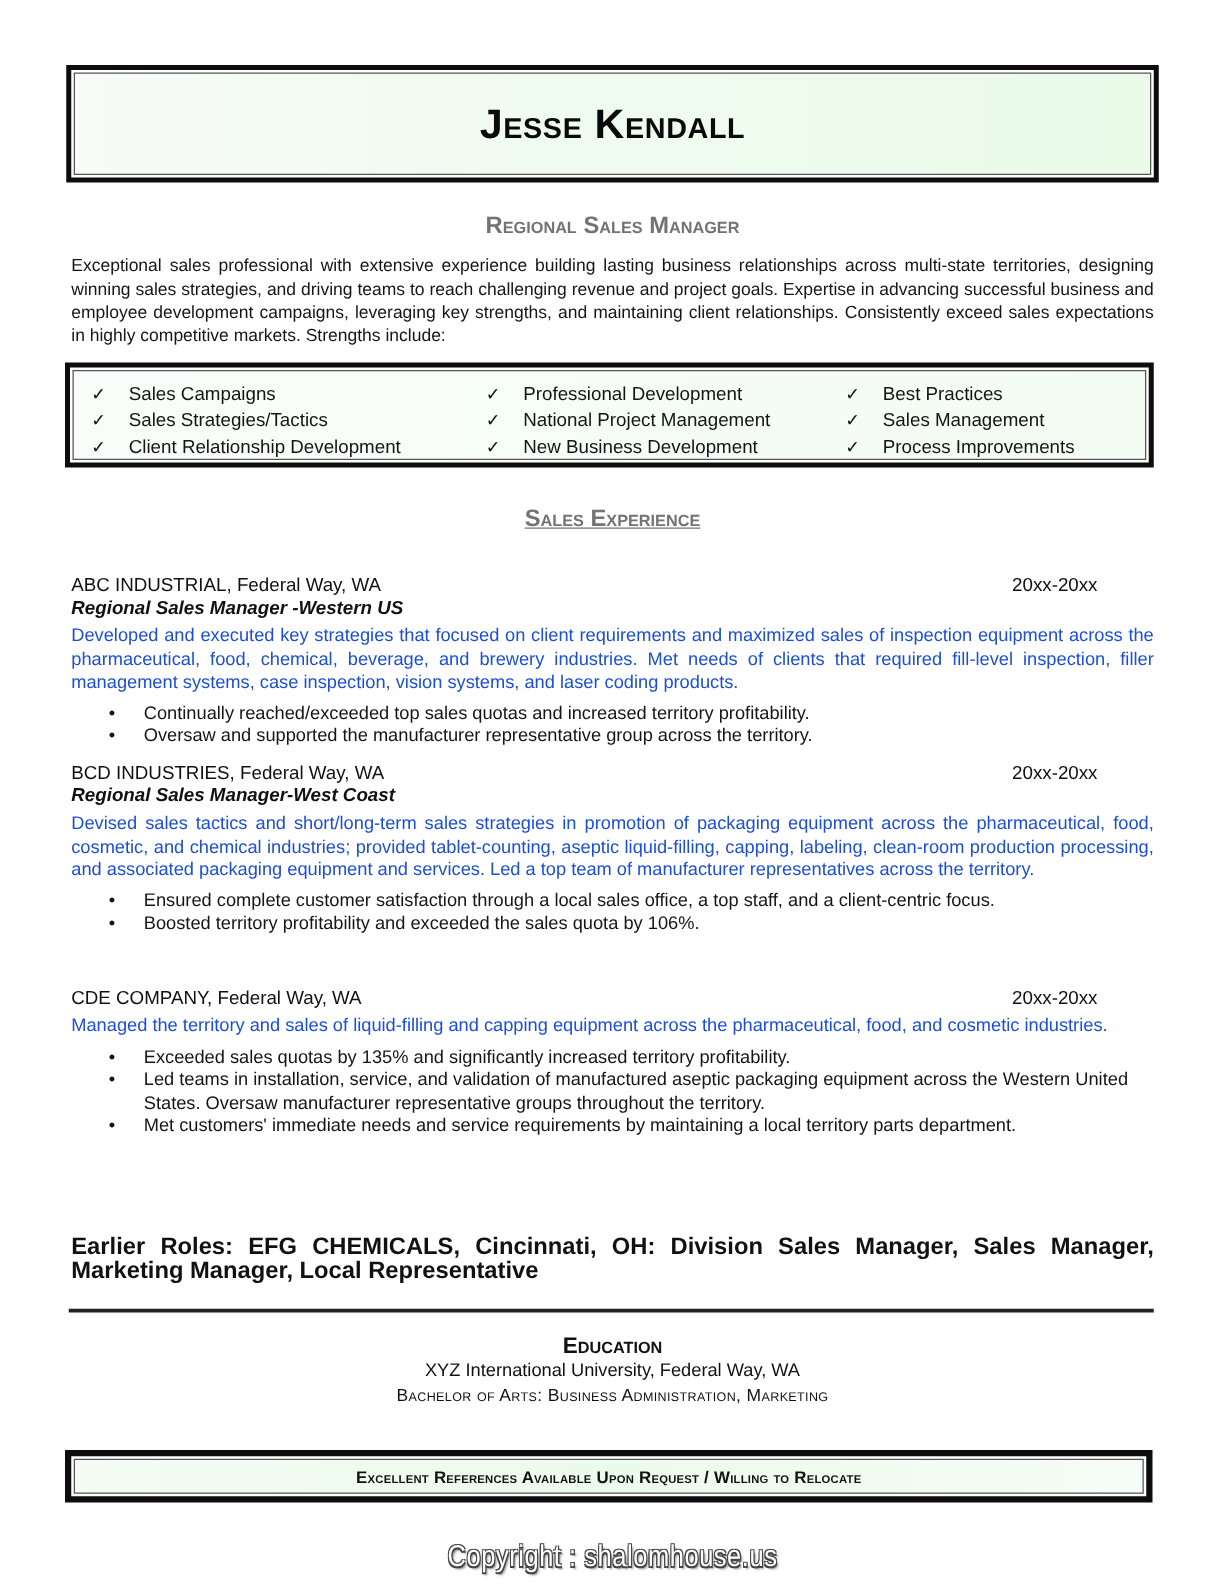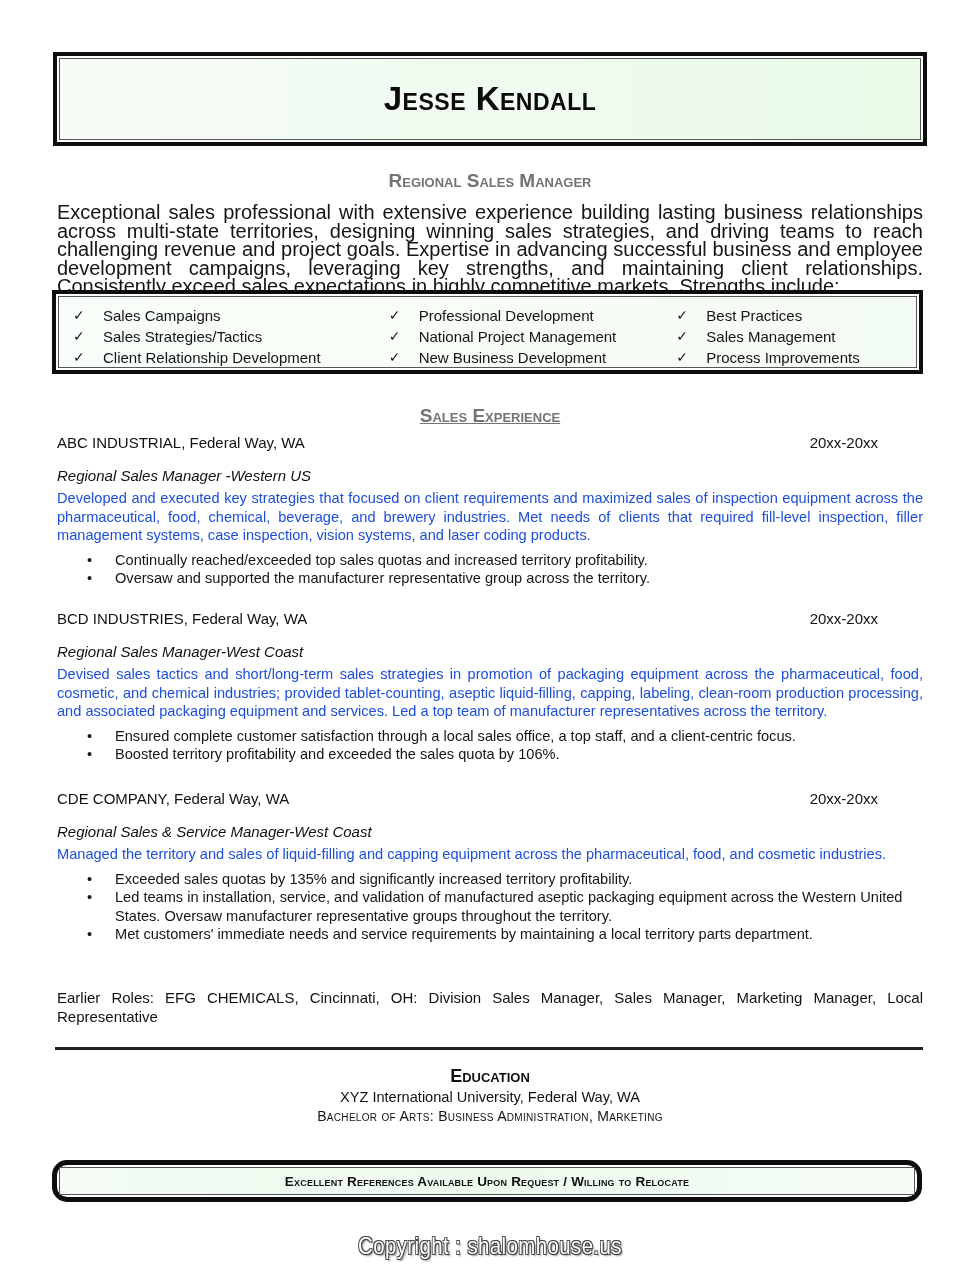--- a/index.html
+++ b/index.html
@@ -21,46 +21,46 @@
     
     #header-box { left: 53px; top: 52px; width: 874px; height: 94px; }
     #header-box .inner { display: flex; flex-direction: column; align-items: center; justify-content: center; padding-top: 0; }
     .name { font-size: 33px; font-weight: bold; letter-spacing: 0.5px; font-variant: small-caps; line-height: 36px; color: #0a0a0a; }
     .contact { font-size: 17px; margin-top: 6px; color: #111; }
 
     .sec-title { position: absolute; left: 0; width: 980px; text-align: center; font-weight: bold; font-variant: small-caps; color: #737373; }
 
     .summary {
       position: absolute; left: 57px; width: 866px; top: 203px;
-      font-size: 20px; line-height: 18.6px; text-align: justify; color: #151515;
+      font-size: 14px; line-height: 18.6px; text-align: justify; color: #151515;
     }
 
     
     #strengths-box { left: 52px; top: 290px; width: 871px; height: 84px; }
     #strengths-box .inner { display: flex; padding: 8px 0 0 14px; background: linear-gradient(90deg, #f9fdf9 0%, #f3fcf3 100%); }
     .scol { display: flex; flex-direction: column; }
     .scol .sitem { font-size: 15px; line-height: 21px; height: 21px; display: flex; color: #151515; }
     .check { width: 30px; font-size: 14px; }
     .col1 { width: 316px; } .col2 { width: 288px; } .col3 { width: 240px; }
 
     .job { position: absolute; left: 57px; width: 866px; }
     .job-head { display: flex; justify-content: space-between; font-size: 15px; line-height: 18px; }
     .job-head .dates { padding-right: 45px; }
-    .job-title { font-size: 15px; font-weight: normal; font-style: italic; line-height: 18px; margin-top: 15px; }
+    .job-title { font-size: 15px; font-weight: bold; font-style: italic; line-height: 18px; }
     .job-desc { font-size: 14.6px; line-height: 18.5px; text-align: justify; margin-top: 4px; color: #1d4ed8; }
     .bullets { list-style: none; margin-top: 6px; }
     .bullets li { display: flex; font-size: 14.6px; line-height: 18.5px; color: #151515; }
     .bullets .dot { width: 58px; padding-left: 30px; flex-shrink: 0; }
 
-    .earlier { position: absolute; left: 57px; width: 866px; top: 989px; font-size: 15px; line-height: 18.5px; text-align: justify; }
+    .earlier { position: absolute; left: 57px; width: 866px; top: 989px; font-size: 19px; line-height: 18.5px; text-align: justify; font-weight: bold; }
     .rule { position: absolute; left: 55px; top: 1047px; width: 868px; height: 3px; background: #222; }
 
     .edu { position: absolute; left: 0; width: 980px; text-align: center; }
 
-    #footer-box { left: 52px; top: 1160px; width: 870px; height: 42px; border-width: 5px; border-radius: 15px; }
+    #footer-box { left: 52px; top: 1160px; width: 870px; height: 42px; border-width: 5px; }
     #footer-box .inner { display: flex; align-items: center; justify-content: center; background: linear-gradient(90deg, #f4fcf4 0%, #ecfaec 50%, #f6fdf6 100%); }
     .footer-text { font-size: 13.5px; font-weight: bold; font-variant: small-caps; letter-spacing: 0.2px; }
 
     .watermark {
       position: absolute; left: 0; width: 980px; top: 1232px; text-align: center;
       font-size: 24px; color: #fff; letter-spacing: 0.5px;
       text-shadow: -1px -1px 0 #444, 1px -1px 0 #444, -1px 1px 0 #444, 1px 1px 0 #444, 2px 2px 2px #888;
       font-family: "Liberation Sans Narrow", "Liberation Sans", sans-serif;
       transform: scaleX(0.85);
     }
@@ -119,21 +119,21 @@
       <div class="sitem">
           <span class="check">✓</span>
           <span>Process Improvements</span>
         </div>
     </div>
   </div>
 </div>
 
 <div class="sec-title" style="top:405px;font-size:19px;text-decoration:underline;">Sales Experience</div>
 
-<div class="job" style="top:434px;">
+<div class="job" style="top:460px;">
   <div class="job-head">
     <span>ABC INDUSTRIAL, Federal Way, WA</span>
     <span class="dates">20xx-20xx</span>
   </div>
   <div class="job-title">Regional Sales Manager -Western US</div>
   <div class="job-desc">Developed and executed key strategies that focused on client requirements and maximized sales of inspection equipment across the pharmaceutical, food, chemical, beverage, and brewery industries. Met needs of clients that required fill-level inspection, filler management systems, case inspection, vision systems, and laser coding products.</div>
   <ul class="bullets">
     <li>
         <span class="dot">•</span>
         <span>Continually reached/exceeded top sales quotas and increased territory profitability.</span>
@@ -162,21 +162,20 @@
         <span>Boosted territory profitability and exceeded the sales quota by 106%.</span>
       </li>
   </ul>
 </div>
 
 <div class="job" style="top:790px;">
   <div class="job-head">
     <span>CDE COMPANY, Federal Way, WA</span>
     <span class="dates">20xx-20xx</span>
   </div>
-  <div class="job-title">Regional Sales &amp; Service Manager-West Coast</div>
   <div class="job-desc">Managed the territory and sales of liquid-filling and capping equipment across the pharmaceutical, food, and cosmetic industries.</div>
   <ul class="bullets">
     <li>
         <span class="dot">•</span>
         <span>Exceeded sales quotas by 135% and significantly increased territory profitability.</span>
       </li>
     <li>
         <span class="dot">•</span>
         <span>Led teams in installation, service, and validation of manufactured aseptic packaging equipment across the Western United States. Oversaw manufacturer representative groups throughout the territory.</span>
       </li>

